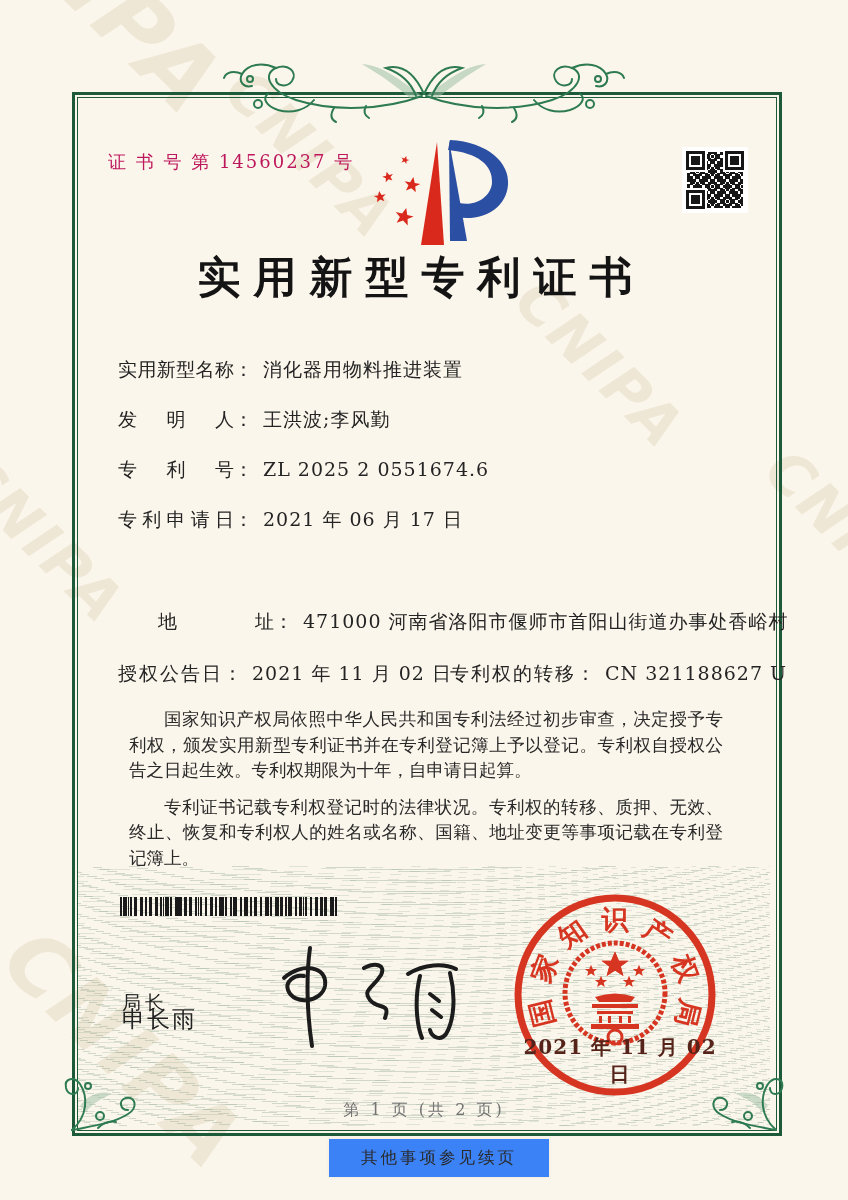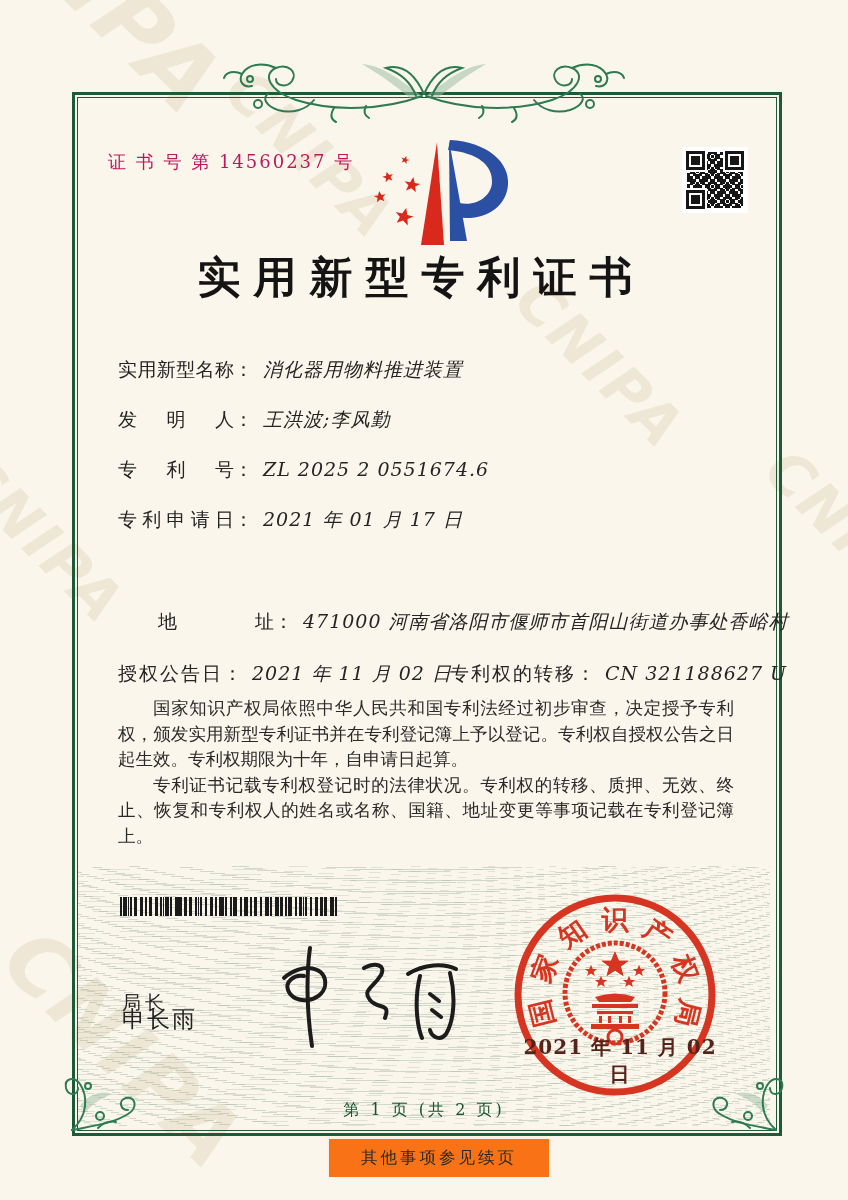--- a/index.html
+++ b/index.html
@@ -38,28 +38,28 @@
       repeating-conic-gradient(#161616 0 25%, transparent 0 50%);
     background-size:6px 6px,10px 10px;background-position:0 0,3px 2px;}
   .qr-f{position:absolute;width:13px;height:13px;border:3px solid #161616;background:#fff;box-shadow:0 0 0 2px #fff;}
   .qr-f::after{content:"";position:absolute;inset:2px;background:#161616;}
   .qr-tl{left:4px;top:4px;} .qr-tr{right:4px;top:4px;} .qr-bl{left:4px;bottom:4px;}
 
   
   .frow{position:absolute;left:118px;width:616px;font-size:19px;color:#242424;white-space:nowrap;}
   .f-label{display:inline-block;width:116px;text-align:justify;text-align-last:justify;vertical-align:bottom;}
   .f-colon{display:inline-block;margin-right:10px;}
-  .f-value{letter-spacing:1px;font-style:italic;}
+  .f-value{letter-spacing:1px;}
   .grant2{position:absolute;left:332px;top:0;white-space:nowrap;}
   .g-label{letter-spacing:2px;}
 
   
   .paras{position:absolute;left:118px;top:696px;width:616px;font-size:17.5px;line-height:25.5px;
          text-align:justify;color:#292929;}
-  .paras p{margin:0;text-indent:2em;}
+  .paras p{margin:11px;text-indent:2em;}
 
   
   .barcode{position:absolute;left:120px;top:897px;width:218px;height:19px;
     background-image:
       repeating-linear-gradient(90deg,#1a1a1a 0 2px,transparent 2px 5px),
       repeating-linear-gradient(90deg,#1a1a1a 0 1px,transparent 1px 7px),
       repeating-linear-gradient(90deg,#1a1a1a 0 2px,transparent 2px 11px);
     background-position:0 0,1px 0,3px 0;}
 
   
@@ -68,22 +68,22 @@
   .sig-hand{position:absolute;left:252px;top:942px;}
 
   
   .seal{position:absolute;left:505px;top:885px;width:220px;height:220px;}
   .seal svg{overflow:visible;}
   .seal-arc text{font-size:27px;font-weight:bold;fill:#d63621;font-family:"DejaVu Serif",serif;}
   .seal-date{position:absolute;left:520px;top:1034px;width:200px;text-align:center;
              font-size:20px;letter-spacing:1px;color:#55231a;font-weight:bold;}
 
   
-  .page-footer{position:absolute;left:0;top:1100px;width:848px;text-align:center;font-size:16px;letter-spacing:3px;color:#14532d;}
-  .cont-note{position:absolute;left:329px;top:1139px;width:220px;height:38px;background:#f97316;
+  .page-footer{position:absolute;left:0;top:1100px;width:848px;text-align:center;font-size:16px;letter-spacing:3px;color:#737373;}
+  .cont-note{position:absolute;left:329px;top:1139px;width:220px;height:38px;background:#3b82f6;
              text-align:center;line-height:38px;font-size:16.5px;letter-spacing:3px;color:#2a2a2a;
              box-shadow:0 0 4px rgba(0,0,0,.06);}
 </style>
 </head>
 <body>
 
 <div class="page">
 
   <div class="wm" style="left:-70px;top:-70px;font-size:92px;">CNIPA</div>
   <div class="wm" style="left:205px;top:120px;font-size:58px;">CNIPA</div>
@@ -168,21 +168,21 @@
   <div class="frow" style="top:357px;">
     <span class="f-label">实用新型名称</span><span class="f-colon">：</span><span class="f-value">消化器用物料推进装置</span>
   </div>
   <div class="frow" style="top:407px;">
     <span class="f-label">发明人</span><span class="f-colon">：</span><span class="f-value">王洪波;李风勤</span>
   </div>
   <div class="frow" style="top:457px;">
     <span class="f-label">专利号</span><span class="f-colon">：</span><span class="f-value">ZL 2025 2 0551674.6</span>
   </div>
   <div class="frow" style="top:507px;">
-    <span class="f-label">专利申请日</span><span class="f-colon">：</span><span class="f-value">2021 年 01 月 17 日</span>
+    <span class="f-label">专利申请日</span><span class="f-colon">：</span><span class="f-value">2021 年 06 月 17 日</span>
   </div>
   <div class="frow" style="top:609px;margin-left:40px;">
     <span class="f-label">地址</span><span class="f-colon">：</span><span class="f-value">471000 河南省洛阳市偃师市首阳山街道办事处香峪村</span>
   </div>
 
   <div class="frow" style="top:661px;">
     <span class="g-label">授权公告日</span><span class="f-colon">：</span><span class="f-value">2021 年 11 月 02 日</span>
     <span class="grant2">
       <span class="g-label">专利权的转移</span><span class="f-colon">：</span><span class="f-value">CN 321188627 U</span>
     </span>

